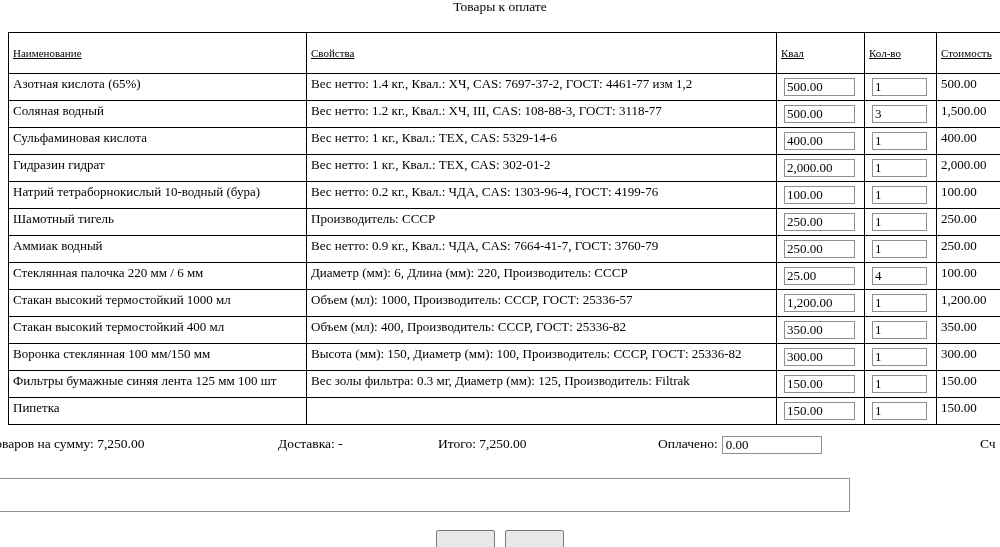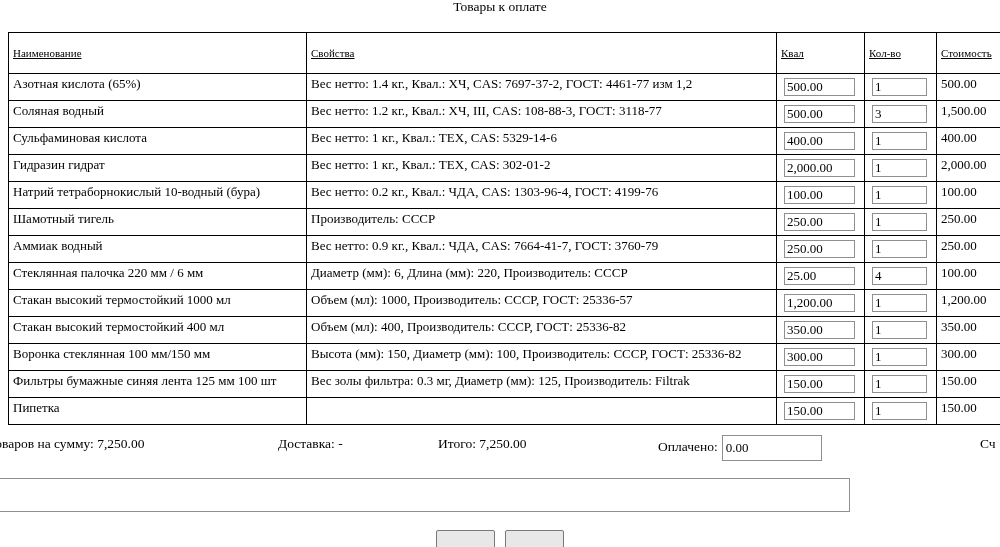--- a/index.html
+++ b/index.html
@@ -102,21 +102,21 @@
     white-space: nowrap;
     line-height: 18px;
   }
   .s-sum { left: -12px; top: 5px; }
   .s-delivery { left: 278px; top: 5px; }
   .s-itogo { left: 438px; top: 5px; }
   .s-paid { left: 658px; top: 5px; }
   .s-account { left: 980px; top: 5px; text-align: center; }
   .paid-input {
     width: 100px;
-    height: 26px;
+    height: 18px;
     border: 1px solid #8f8f8f;
     background: #ffffff;
     font-family: "Liberation Serif", serif;
     font-size: 13px;
     padding: 0 3px;
     box-sizing: border-box;
     vertical-align: middle;
     margin-left: 4px;
   }
   .comment-area {

